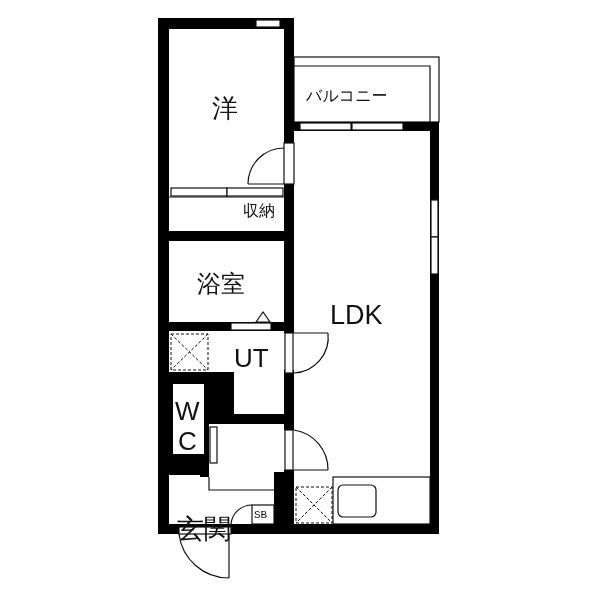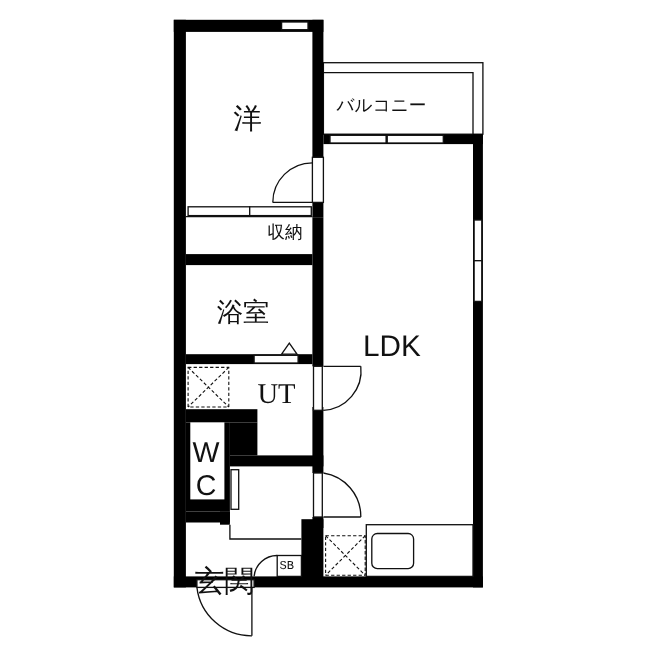--- a/index.html
+++ b/index.html
@@ -123,17 +123,17 @@
     <line x1="229" y1="534" x2="229" y2="578"></line>
     <path d="M179,534 A50,50 0 0 0 229,578"></path>
   </g>
 </svg>
 
 <div class="lbl" style="left:212px;top:95px;font-size:26px;">洋</div>
 <div class="lbl" style="left:306px;top:88px;font-size:16px;">バルコニー</div>
 <div class="lbl" style="left:196px;top:203px;font-size:16px;margin-left:47px;">収納</div>
 <div class="lbl" style="left:197px;top:272px;font-size:24px;">浴室</div>
 <div class="lbl" style="left:330px;top:302px;font-size:27px;font-family:Liberation Sans, sans-serif;">LDK</div>
-<div class="lbl" style="left:234px;top:345px;font-size:26px;font-family:Liberation Serif, serif;">UT</div>
+<div class="lbl" style="left:234px;top:345px;font-size:26px;font-family:Liberation Sans, sans-serif;">UT</div>
 <div class="lbl" style="left:175px;top:398px;font-size:26px;font-family:'Liberation Sans',sans-serif;">W</div>
 <div class="lbl" style="left:178px;top:428px;font-size:26px;font-family:'Liberation Sans',sans-serif;">C</div>
 <div class="lbl" style="left:177px;top:515px;font-size:27px;text-align:center;">玄関</div>
 <div class="lbl" style="left:254px;top:510px;font-size:11px;font-family:Liberation Mono, monospace;">SB</div>
 
 </body></html>

